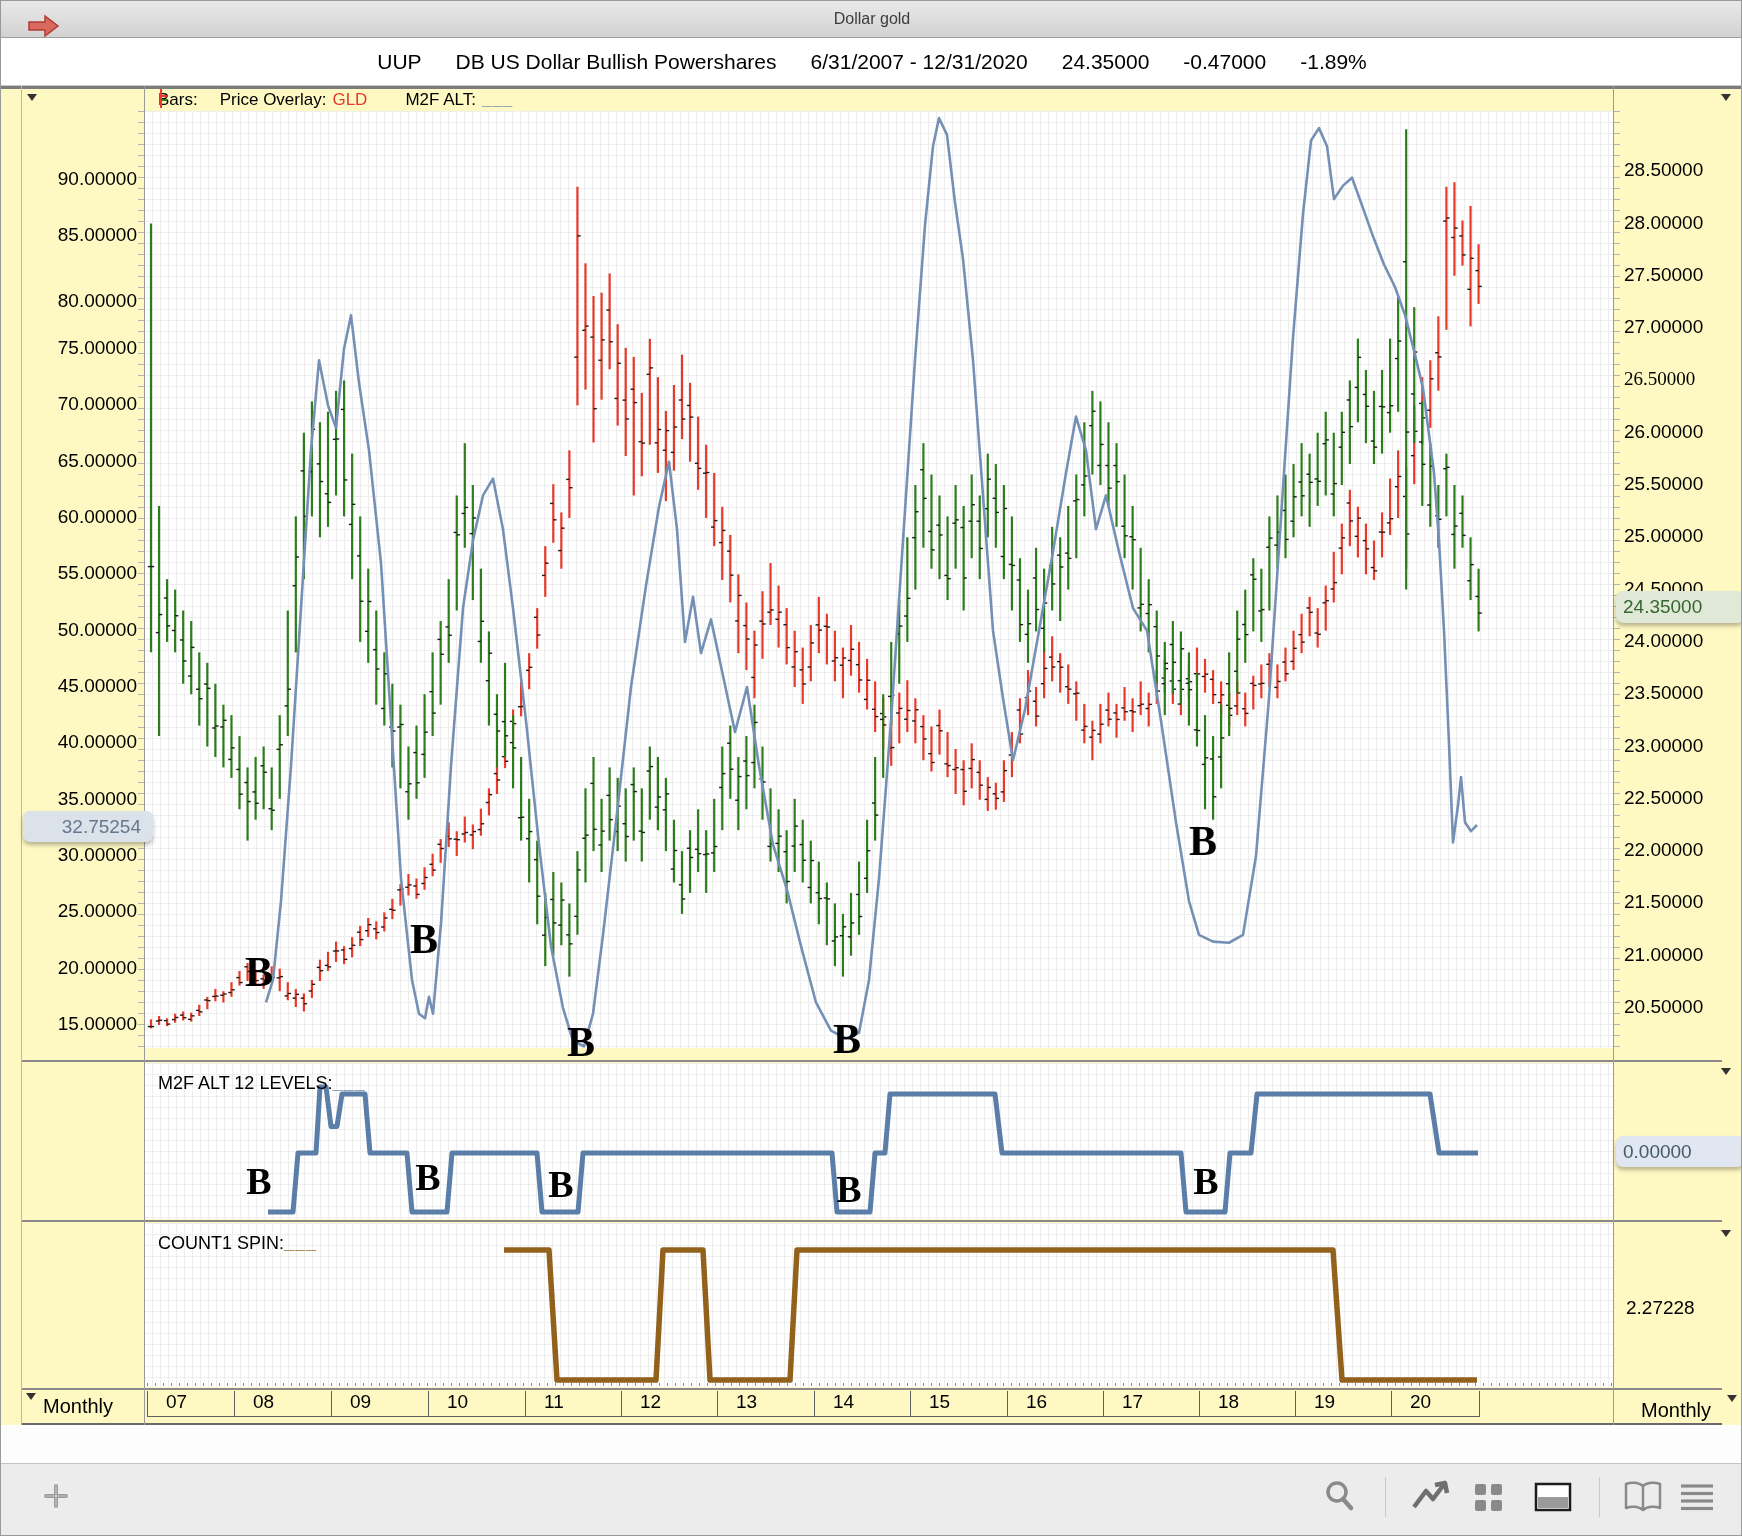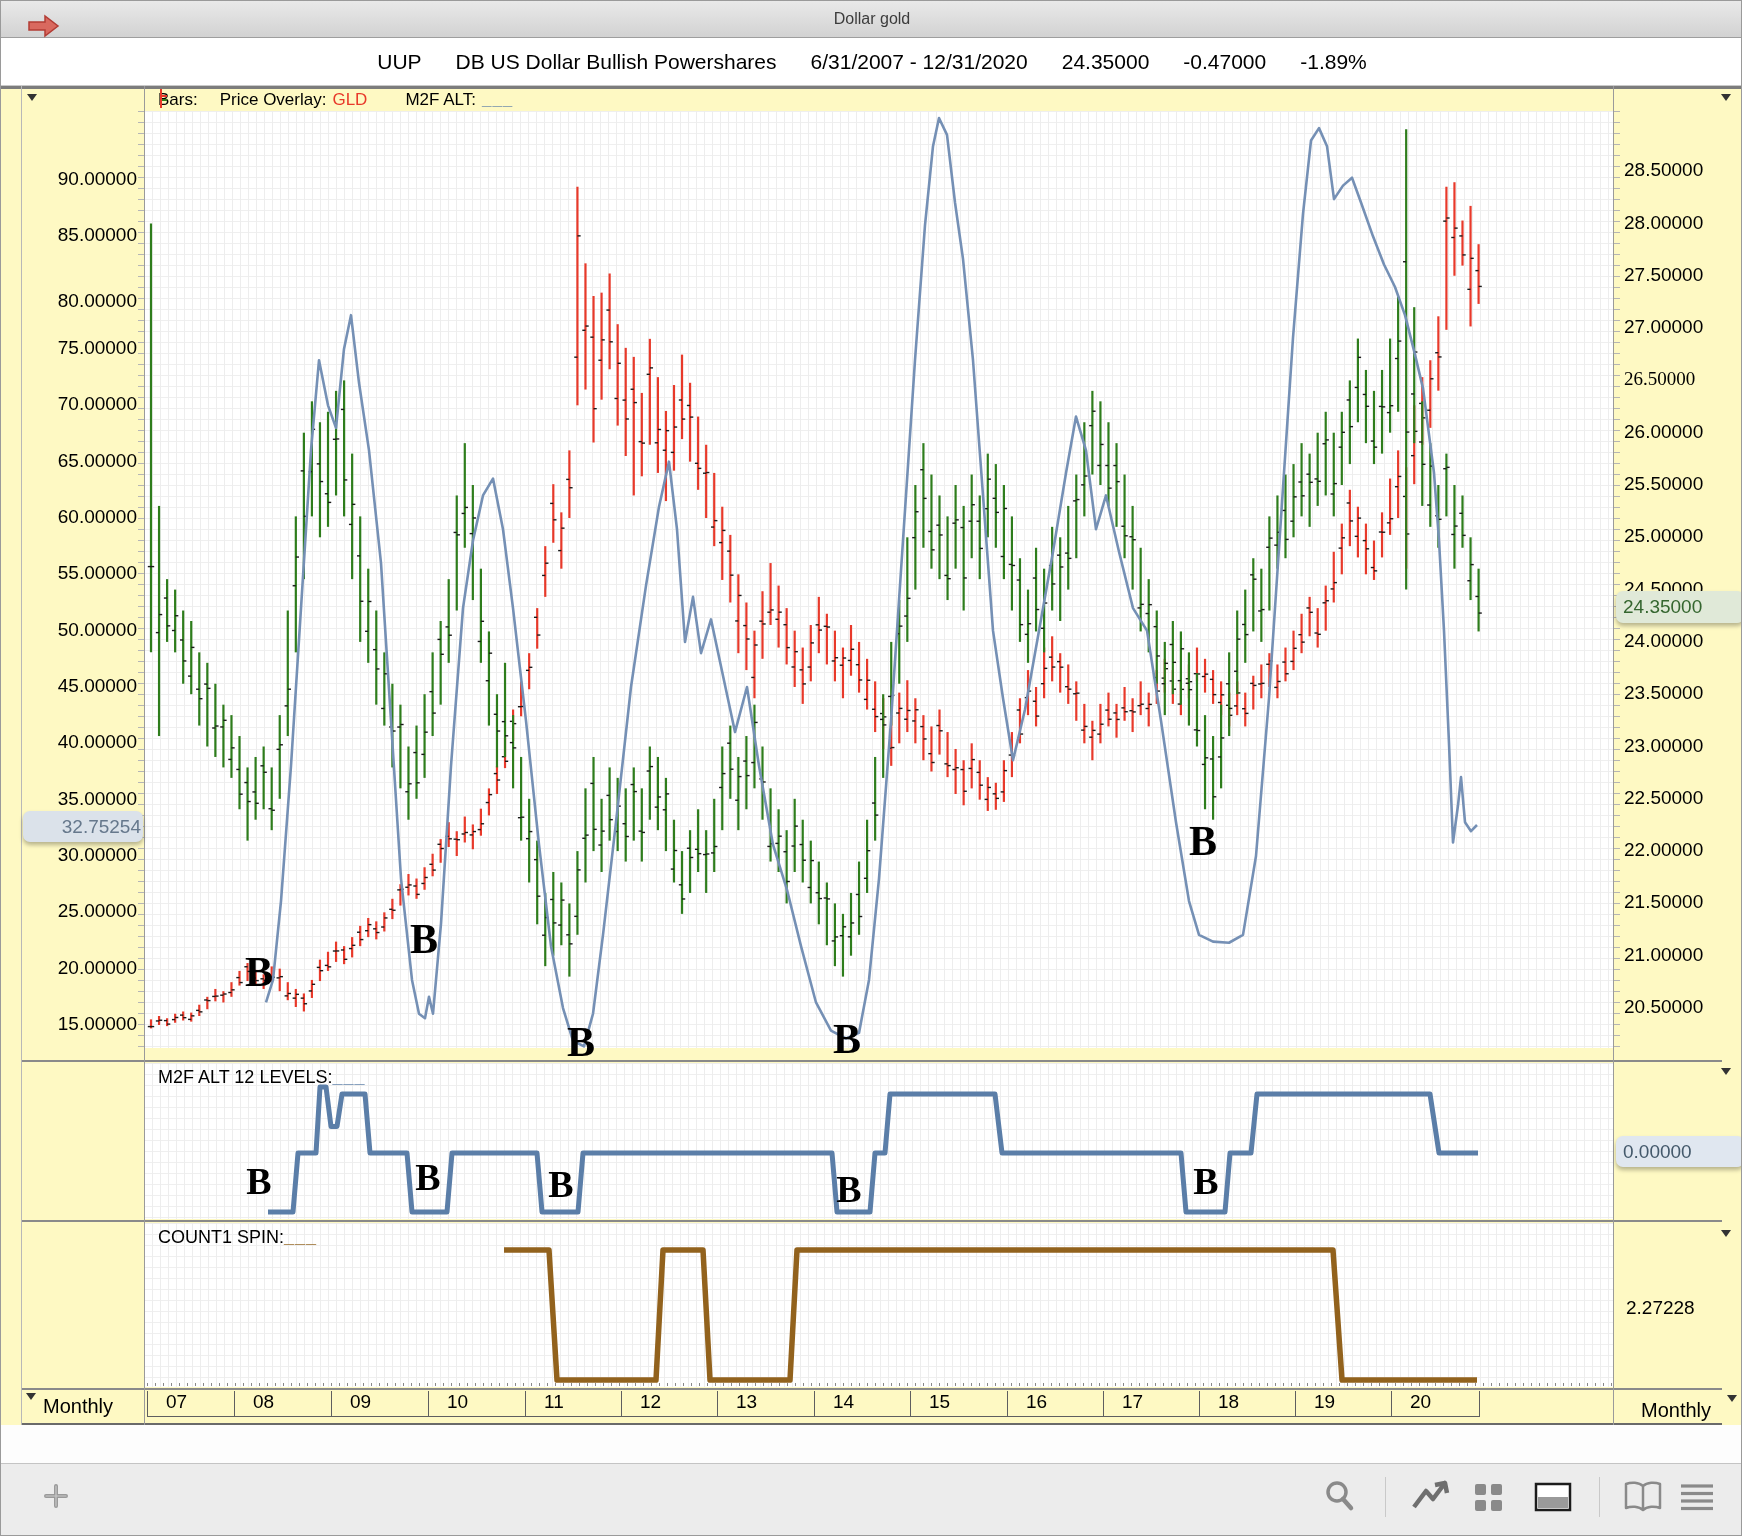--- a/index.html
+++ b/index.html
@@ -20,21 +20,21 @@
   
   .vline{position:absolute;width:1px;background:#9a9a9a;}
   .hdiv{position:absolute;left:20px;width:1701px;height:2px;background:#8a8a8a;}
   
   .gridbg{position:absolute;background-color:#fff;background-image:
      repeating-linear-gradient(to right,#ededed 0 1px,transparent 1px 8px),
      repeating-linear-gradient(to bottom,#efefef 0 1px,transparent 1px 11px);}
   #plot-main{left:143px;top:110px;width:1469px;height:937px;}
   #plot-m2f{left:143px;top:1062px;width:1469px;height:156px;}
   #plot-count{left:143px;top:1222px;width:1469px;height:164px;}
-  .panel-label{position:absolute;font-size:18px;color:#000;white-space:nowrap;}
+  .panel-label{position:absolute;font-size:18px;color:#000;white-space:nowrap;margin-top:6px;}
   svg{position:absolute;left:0;top:0;overflow:visible;}
   .bmark{position:absolute;font-family:"Liberation Serif",serif;font-weight:700;font-size:42px;color:#000;transform:translate(-50%,-54%);line-height:1;}
   .axis-label{position:absolute;font-size:19px;color:#000;white-space:nowrap;}
   .axis-label.left{width:114px;text-align:right;}
   .hl-box{position:absolute;border-radius:7px;font-size:19px;display:flex;align-items:center;box-shadow:0 3px 4px rgba(0,0,0,0.28);}
   .tickstrip-left{position:absolute;left:137px;width:6px;top:110px;height:937px;background:repeating-linear-gradient(to bottom,#b5b5b5 0 1px,transparent 1px 11px);}
   .tickstrip-right{position:absolute;left:1613px;width:6px;top:110px;height:937px;background:repeating-linear-gradient(to bottom,#b5b5b5 0 1px,transparent 1px 11px);}
   
   #dotstrip{position:absolute;left:146px;top:1382px;width:1466px;height:3px;background:repeating-linear-gradient(to right,#898989 0 1px,transparent 1px 8px);}
   #xaxis{position:absolute;left:143px;top:1390px;width:1469px;height:32px;}
@@ -1235,21 +1235,21 @@
     <div class="axis-label" style="left: 1623px; top: 524.3px;">25.00000</div>
     <div class="axis-label" style="left: 1623px; top: 576.6px;">24.50000</div>
     <div class="axis-label" style="left: 1623px; top: 628.9px;">24.00000</div>
     <div class="axis-label" style="left: 1623px; top: 681.2px;">23.50000</div>
     <div class="axis-label" style="left: 1623px; top: 733.5px;">23.00000</div>
     <div class="axis-label" style="left: 1623px; top: 785.8px;">22.50000</div>
     <div class="axis-label" style="left: 1623px; top: 838.1px;">22.00000</div>
     <div class="axis-label" style="left: 1623px; top: 890.4px;">21.50000</div>
     <div class="axis-label" style="left: 1623px; top: 942.7px;">21.00000</div>
     <div class="axis-label" style="left: 1623px; top: 995px;">20.50000</div>
-    <div class="hl-box" id="hl-left" style="left: 22px; top: 810px; width: 118px; height: 31px; justify-content: flex-end; padding-right: 2px; background: rgb(219, 226, 234); color: rgb(102, 120, 140);">
+    <div class="hl-box" id="hl-left" style="left: 22px; top: 810px; width: 118px; height: 31px; justify-content: flex-end; padding-right: 12px; background: rgb(219, 226, 234); color: rgb(102, 120, 140);">
     <span>32.75254</span>
   </div>
     <div class="hl-box" id="hl-right" style="left: 1615px; top: 590px; width: 121px; height: 32px; padding-left: 7px; background: rgb(224, 233, 216); color: rgb(53, 102, 47);">
     <span>24.35000</span>
   </div>
     <div class="hl-box" style="left: 1615px; top: 1135px; width: 121px; height: 31px; padding-left: 7px; background: rgb(224, 231, 240); color: rgb(68, 89, 107);" id="hl-m2f">
     <span>0.00000</span>
   </div>
     <div class="bmark" style="left: 258px; top: 973px;">B</div>
     <div class="bmark" style="left: 423px; top: 940px;">B</div>

